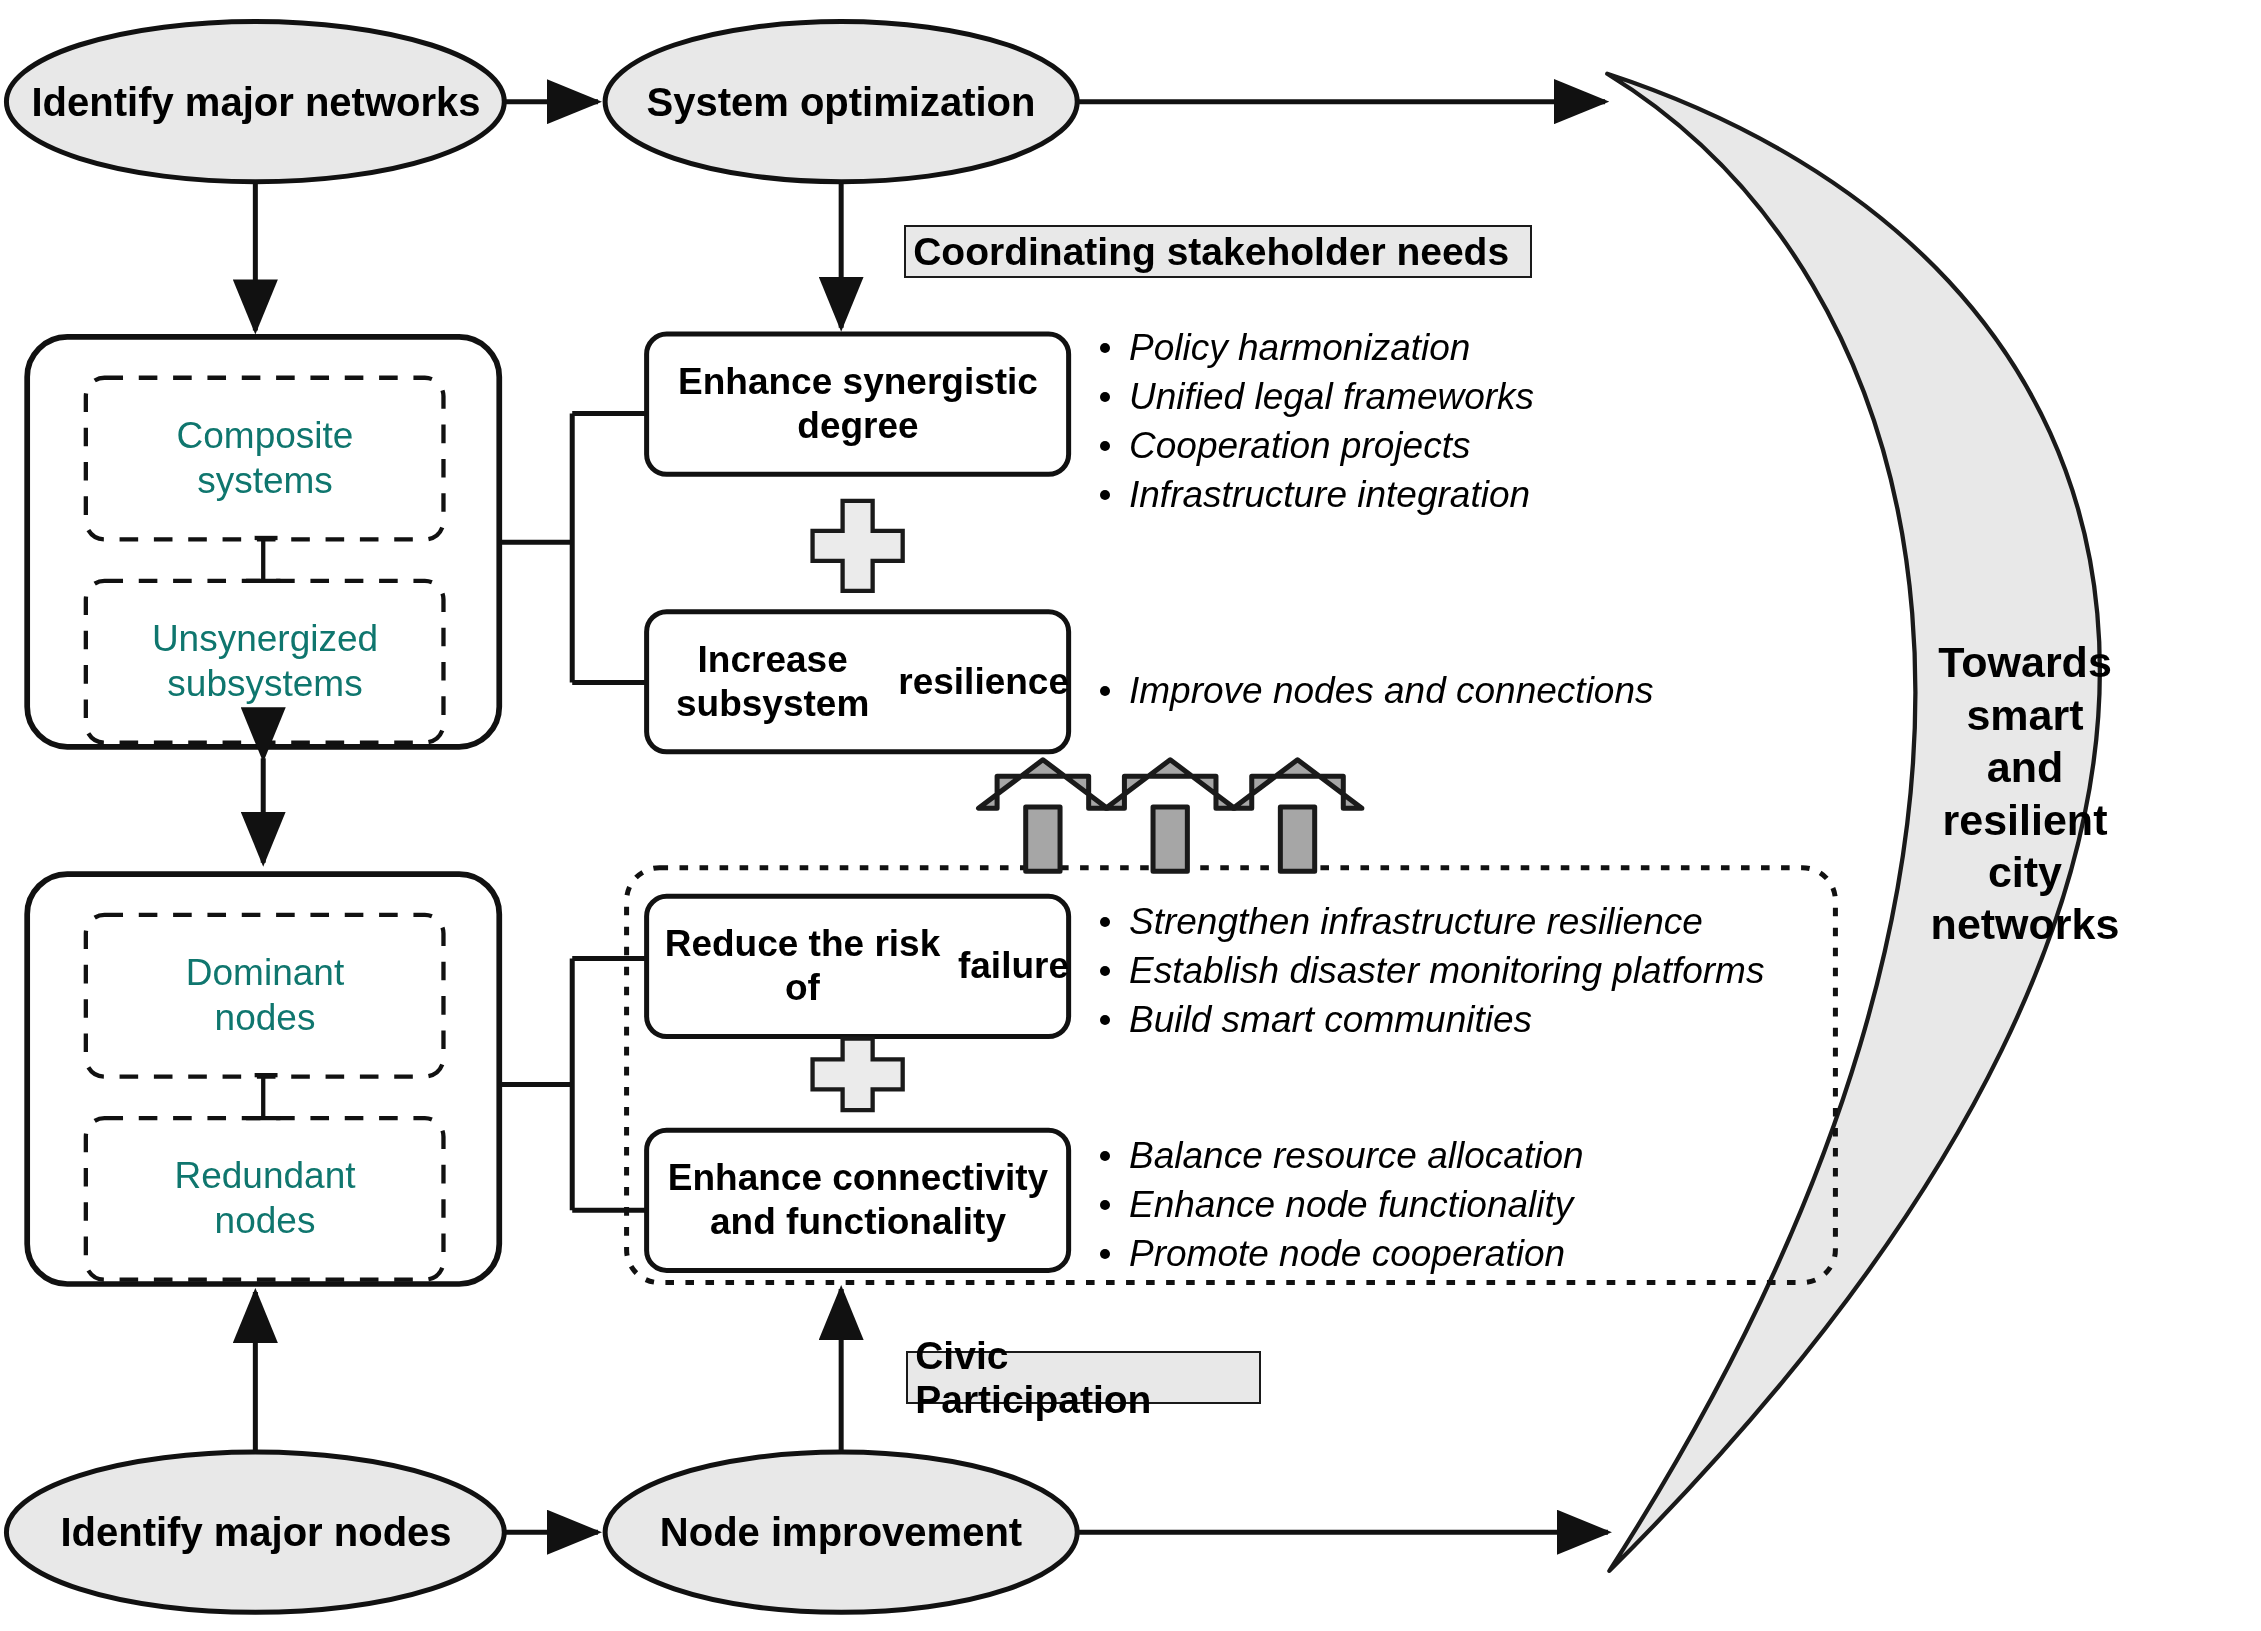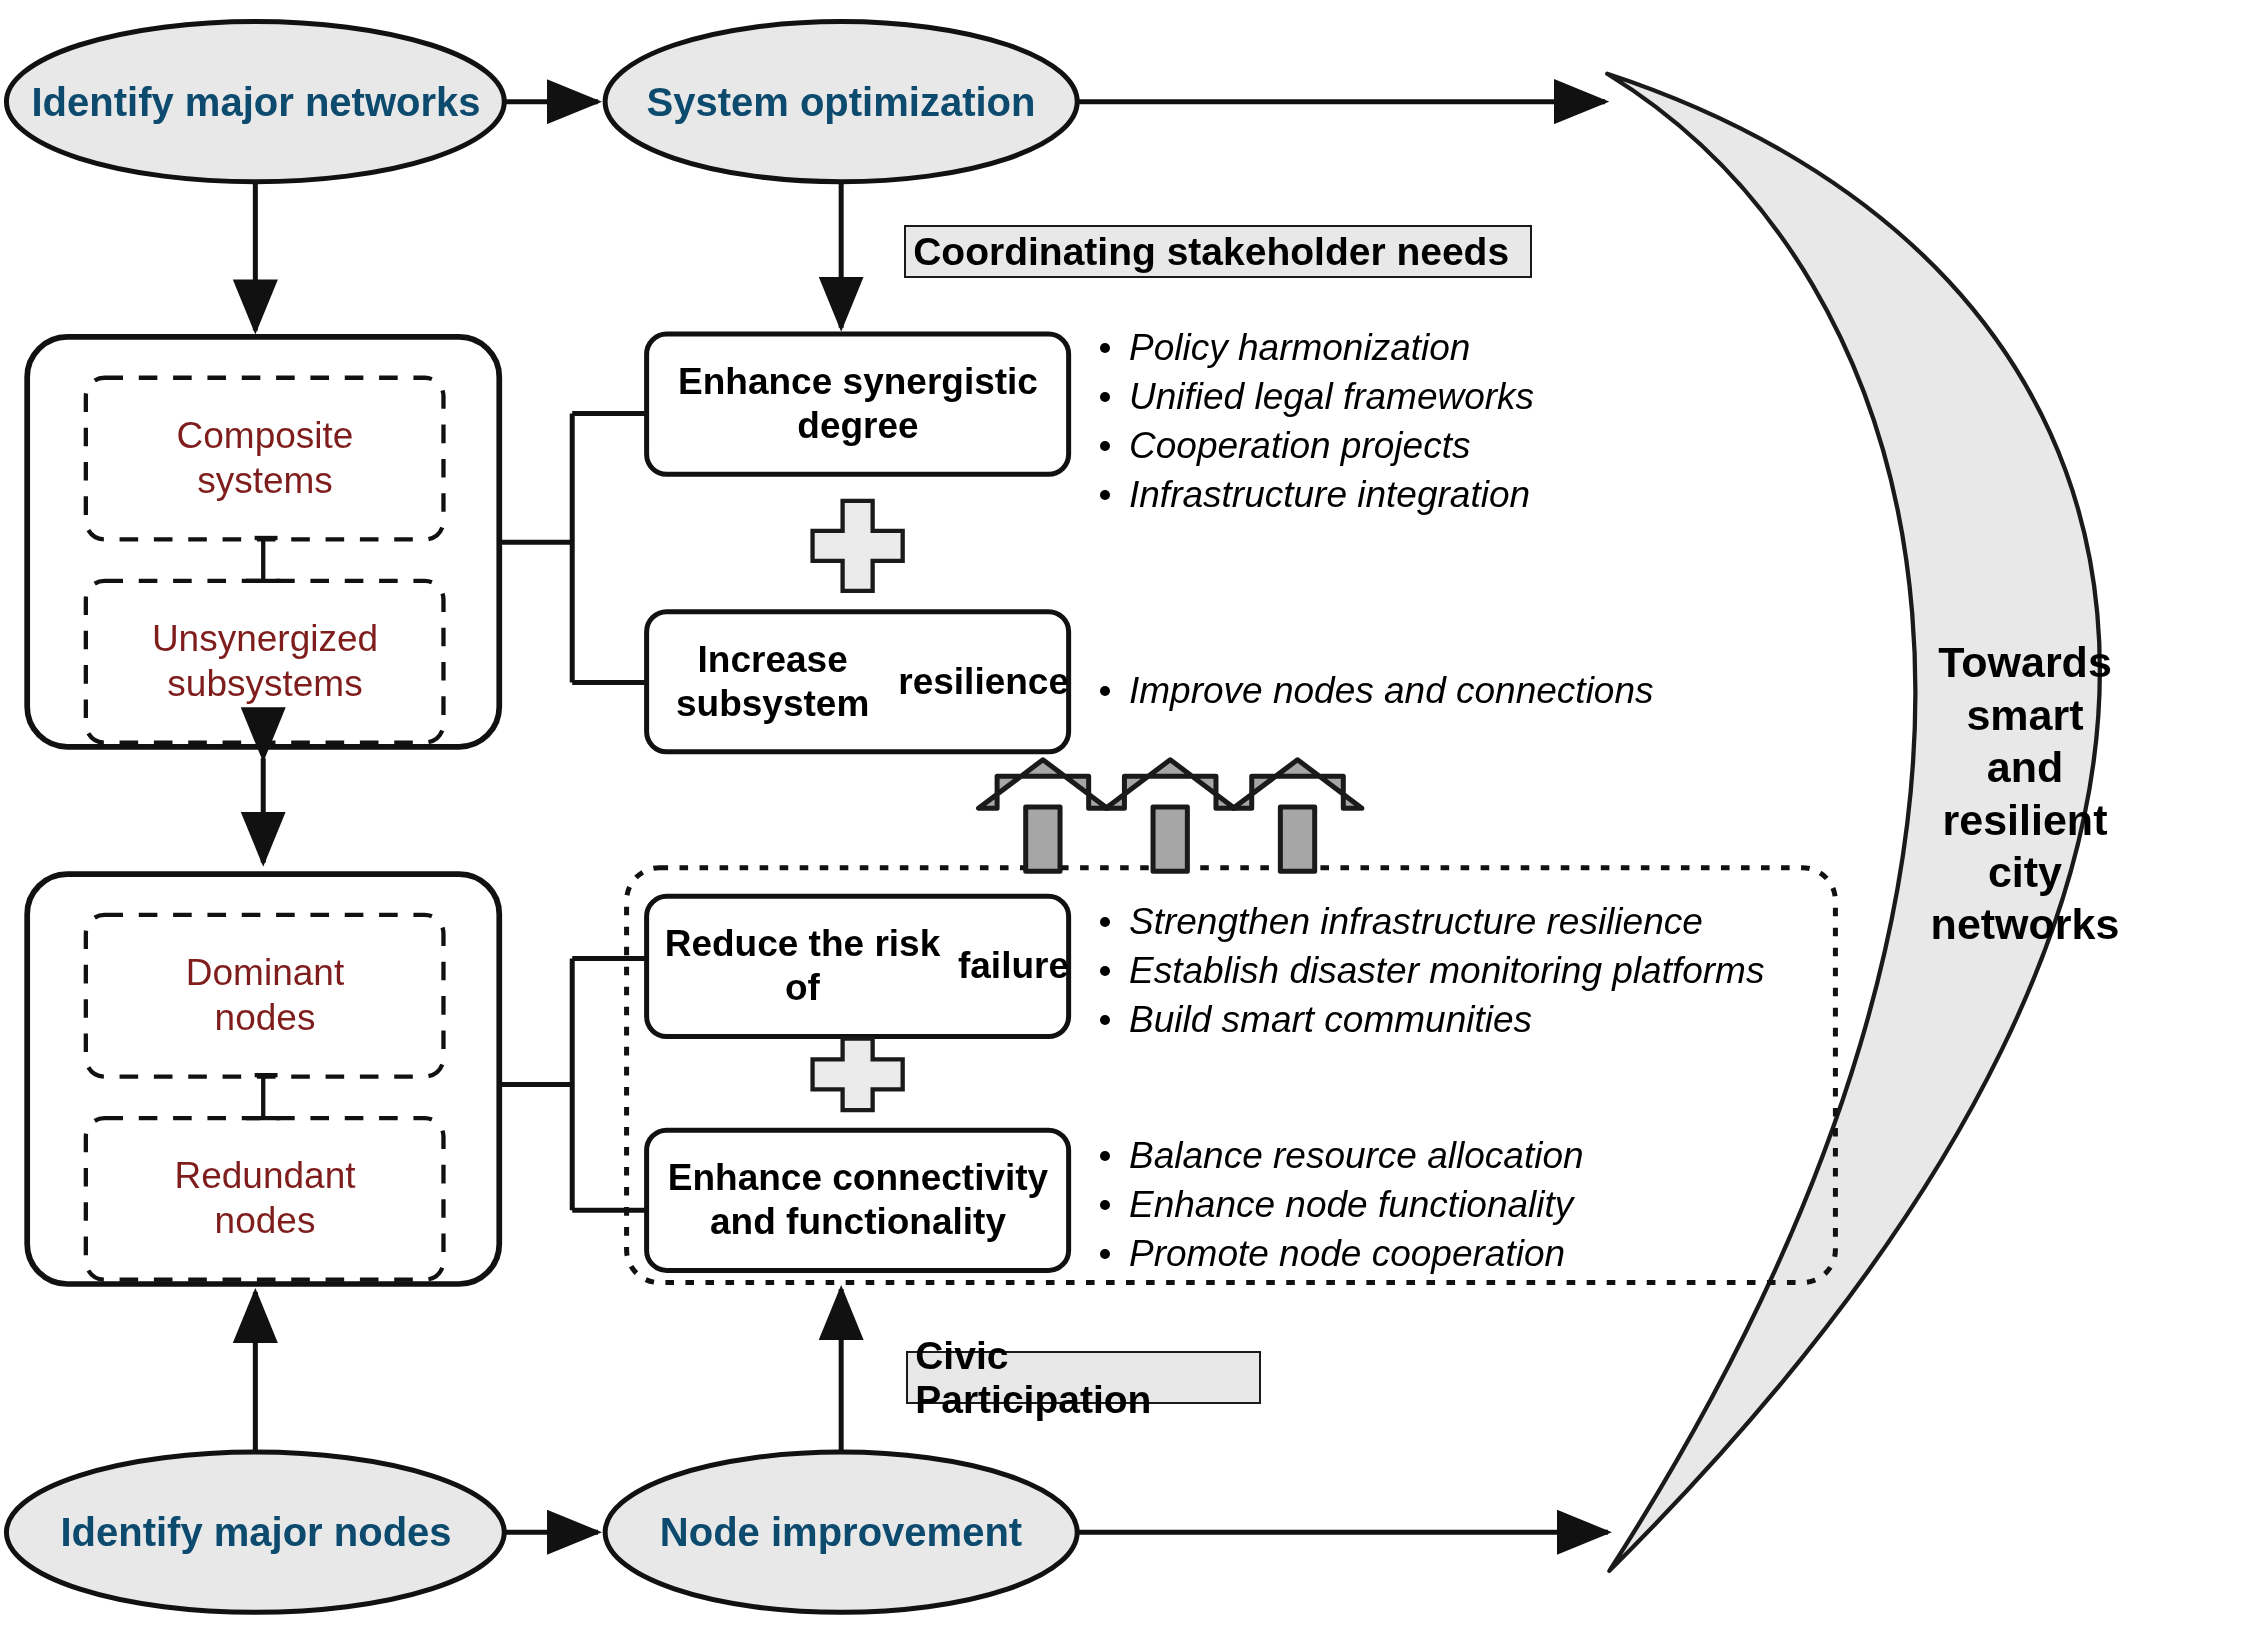--- a/index.html
+++ b/index.html
@@ -2,25 +2,25 @@
 <html style="font-size:11.4px"><head>
 <meta charset="utf-8">
 <style>
   html,body{margin:0;padding:0;background:#fff;}
   body{width:2261px;height:1631px;font-family:"Liberation Sans",sans-serif;}
   #stage{position:relative;width:2261px;height:1631px;overflow:hidden;background:#fff;}
   svg.layer{position:absolute;left:0;top:0;width:2261px;height:1631px;}
 
   .ellipse-label{
     position:absolute;display:flex;align-items:center;justify-content:center;
-    text-align:center;font-weight:bold;color:#0c4a6e;pointer-events:none;
+    text-align:center;font-weight:bold;color:#000000;pointer-events:none;
   }
   .soft-label{
     position:absolute;display:flex;align-items:center;justify-content:center;
-    text-align:left;color:#7f1d1d;
+    text-align:left;color:#0f766e;
   }
   .hard-label{
     position:absolute;display:flex;align-items:center;justify-content:center;
     text-align:center;color:#000000;font-weight:bold;line-height:1.18;
   }
   .tagbox{
     position:absolute;display:flex;align-items:center;justify-content:flex-start;
     background:#e8e8e8;border:2.1px solid #1a1a1a;color:#000;font-weight:bold;
     padding:0 7.2px;box-sizing:border-box;
   }

